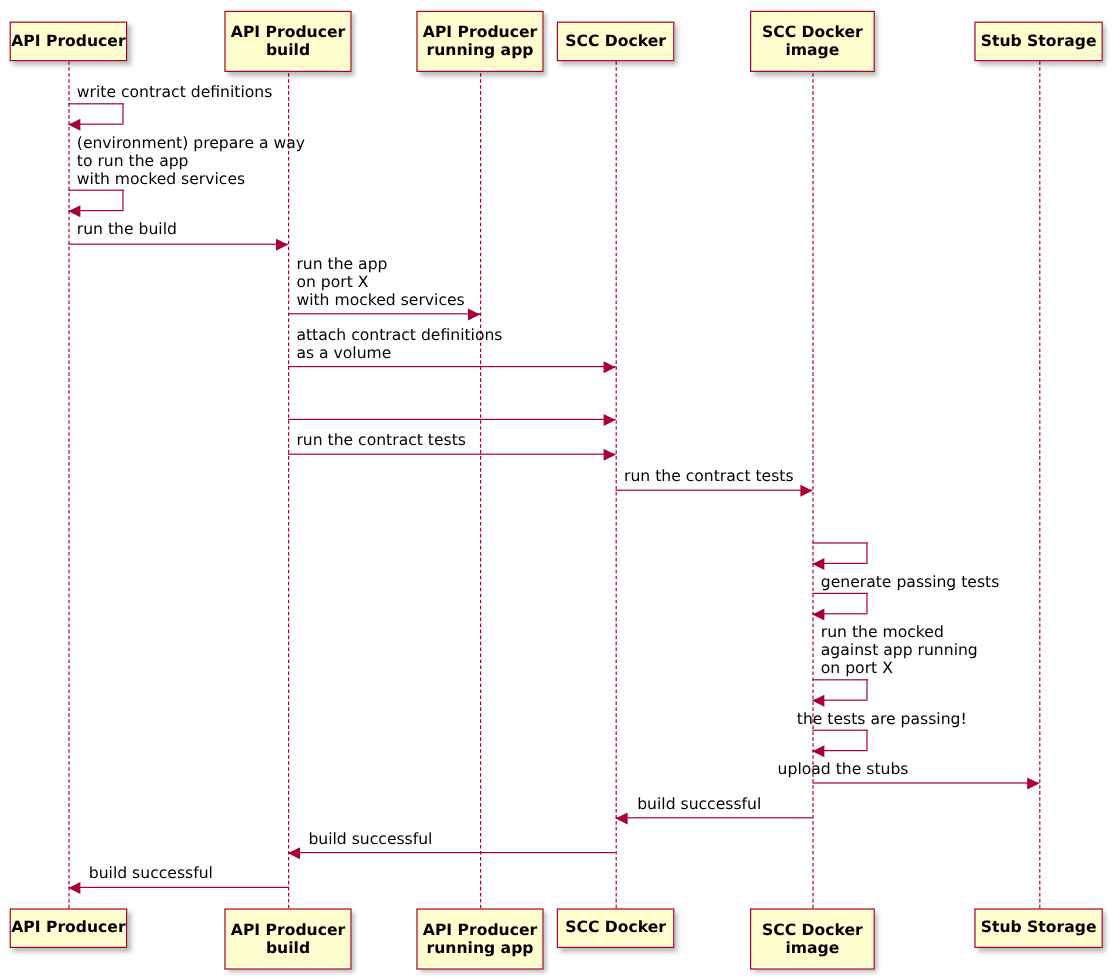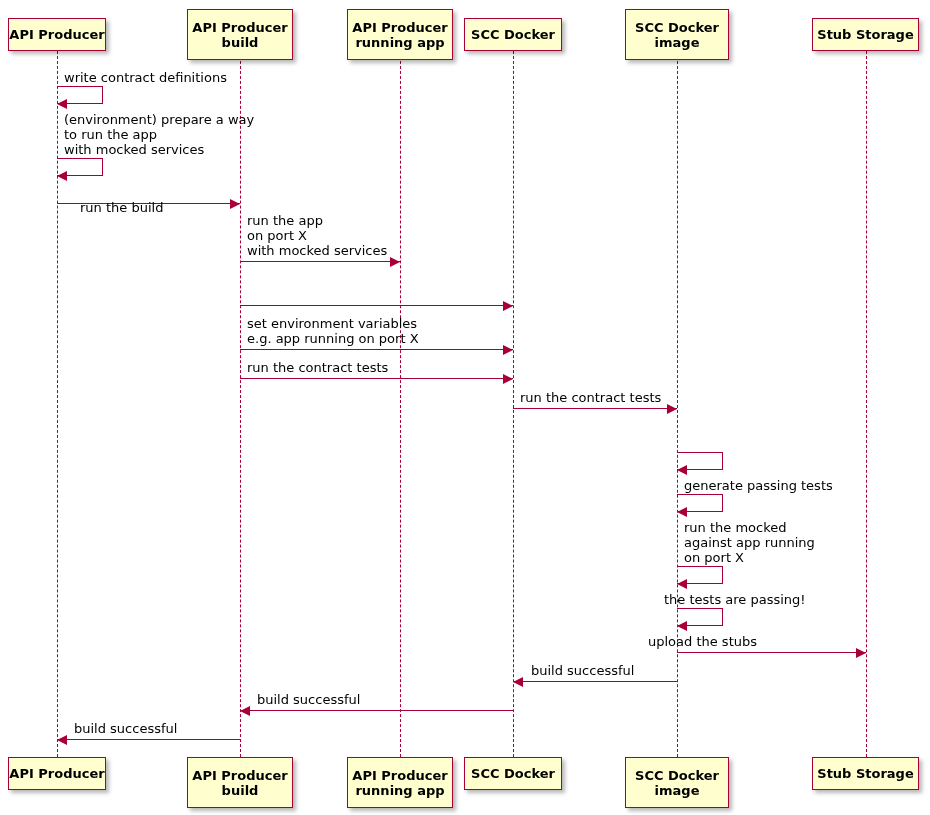--- a/index.html
+++ b/index.html
@@ -110,29 +110,29 @@
     <div class="msg-label" title="write contract definitions" style="left: 64px; top: 70px;"><div>write contract definitions</div></div>
     <div class="msg-line" style="left: 57px; top: 86px; width: 46px;"></div>
     <div class="selfloop" style="left: 57px; top: 86px; width: 46px; height: 17px; border-top: none; border-bottom: none;"></div>
     <div class="msg-line" style="left: 57px; top: 103px; width: 46px;"></div>
     <div class="arrowhead left" style="left: 57px; top: 98.5px;"></div>
     <div class="msg-label" title="(preferable) prepare a way to run the app with mocked services" style="left: 64px; top: 112px;"><div>(environment) prepare a way</div><div>to run the app</div><div>with mocked services</div></div>
     <div class="msg-line" style="left: 57px; top: 158px; width: 46px;"></div>
     <div class="selfloop" style="left: 57px; top: 158px; width: 46px; height: 17px; border-top: none; border-bottom: none;"></div>
     <div class="msg-line" style="left: 57px; top: 175px; width: 46px;"></div>
     <div class="arrowhead left" style="left: 57px; top: 170.5px;"></div>
-    <div class="msg-label" title="run the build" style="left: 80px; top: 184px; margin-top: 16px;"><div>run the build</div></div>
+    <div class="msg-label" title="run the build" style="left: 64px; top: 184px;"><div>run the build</div></div>
     <div class="msg-line" style="left: 57px; top: 203px; width: 183px;"></div>
     <div class="arrowhead right" style="top: 198.5px; left: 230px;"></div>
     <div class="msg-label" title="run the app on port X with mocked services" style="left: 247px; top: 213px;"><div>run the app</div><div>on port X</div><div>with mocked services</div></div>
     <div class="msg-line" style="left: 240px; top: 261px; width: 160px;"></div>
     <div class="arrowhead right" style="top: 256.5px; left: 390px;"></div>
+    <div class="msg-label" title="attach contract definitions as a volume" style="left: 247px; top: 272px;"><div>attach contract definitions</div><div>as a volume</div></div>
     <div class="msg-line" style="left: 240px; top: 305px; width: 273px;"></div>
     <div class="arrowhead right" style="top: 300.5px; left: 503px;"></div>
-    <div class="msg-label" title="set environment variables e.g. app running on port X" style="left: 247px; top: 316px;"><div>set environment variables</div><div>e.g. app running on port X</div></div>
     <div class="msg-line" style="left: 240px; top: 349px; width: 273px;"></div>
     <div class="arrowhead right" style="top: 344.5px; left: 503px;"></div>
     <div class="msg-label" title="run the contract tests" style="left: 247px; top: 360px;"><div>run the contract tests</div></div>
     <div class="msg-line" style="left: 240px; top: 378px; width: 273px;"></div>
     <div class="arrowhead right" style="top: 373.5px; left: 503px;"></div>
     <div class="msg-label" title="run the contract tests" style="left: 520px; top: 390px;"><div>run the contract tests</div></div>
     <div class="msg-line" style="left: 513px; top: 408px; width: 164px;"></div>
     <div class="arrowhead right" style="top: 403.5px; left: 667px;"></div>
     <div class="msg-line" style="left: 677px; top: 452px; width: 46px;"></div>
     <div class="selfloop" style="left: 677px; top: 452px; width: 46px; height: 17px; border-top: none; border-bottom: none;"></div>

